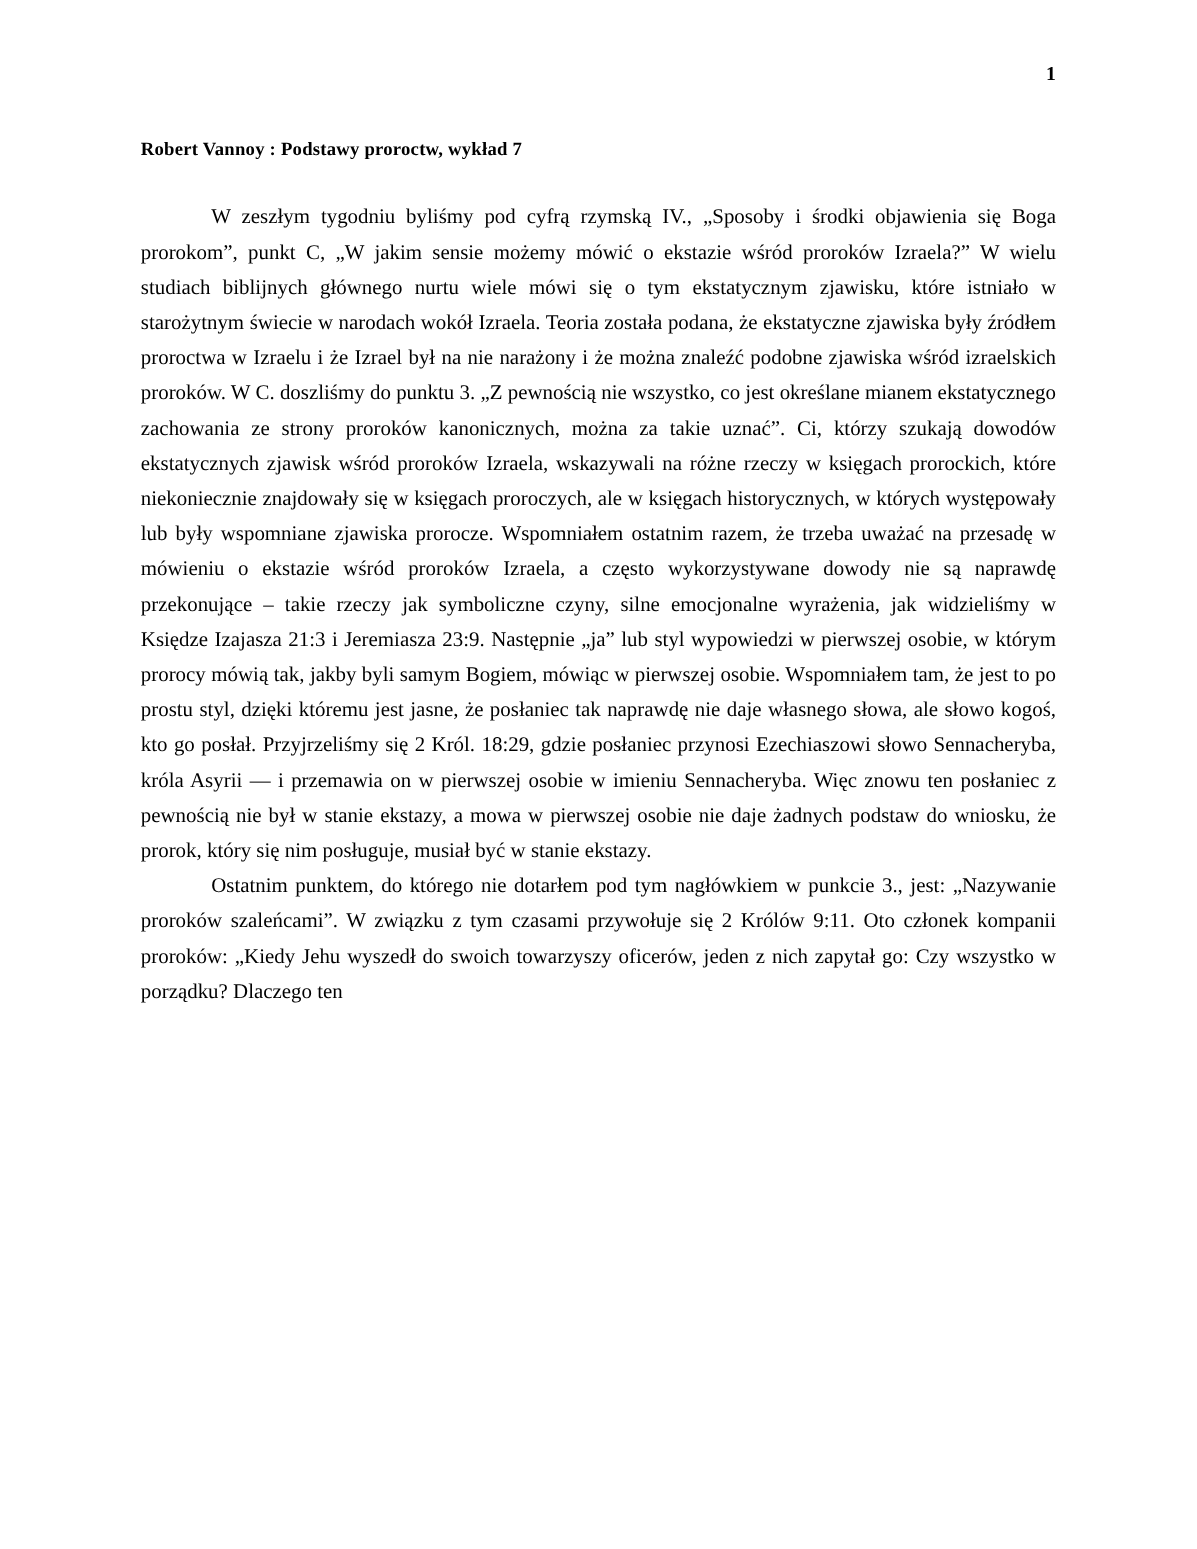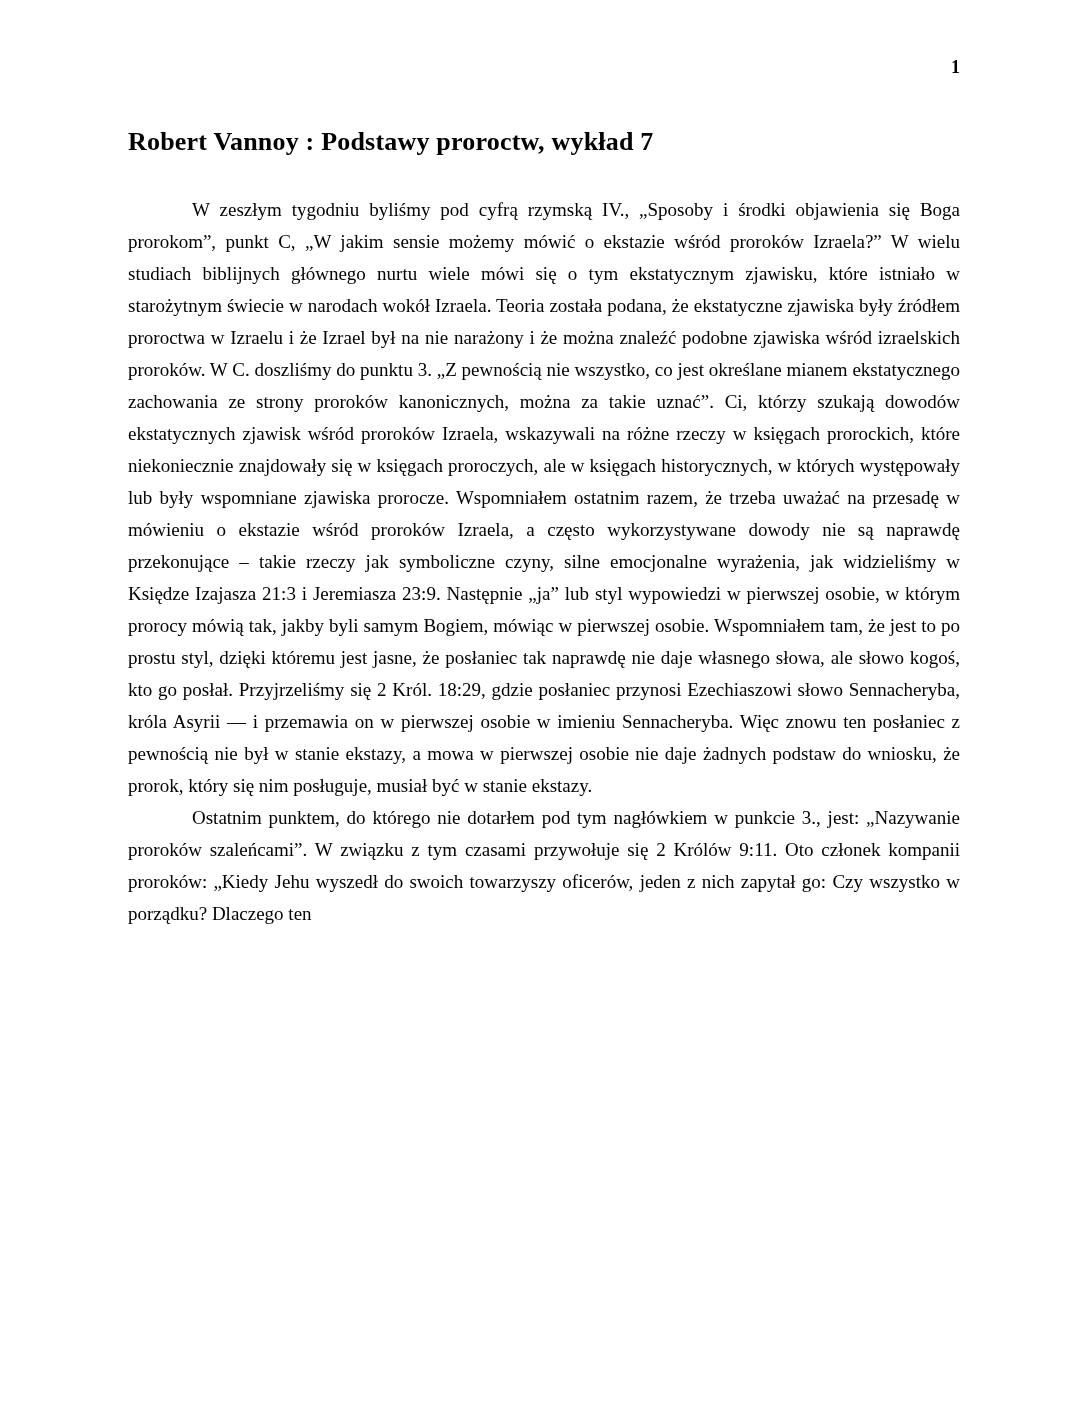--- a/index.html
+++ b/index.html
@@ -28,21 +28,21 @@
     font-family: "Liberation Serif", serif;
     font-weight: bold;
     font-size: 18px;
     line-height: 1;
   }
   .doc-title {
     margin-top: 72px;
     margin-bottom: 0;
     font-family: "Liberation Serif", serif;
     font-weight: bold;
-    font-size: 26px;
+    font-size: 17px;
     letter-spacing: 0.2px;
     line-height: 1.4;
   }
   .body-text {
     margin-top: 34px;
     font-size: 19px;
     line-height: 32px;
     text-align: justify;
     text-justify: inter-word;
     hyphens: none;

